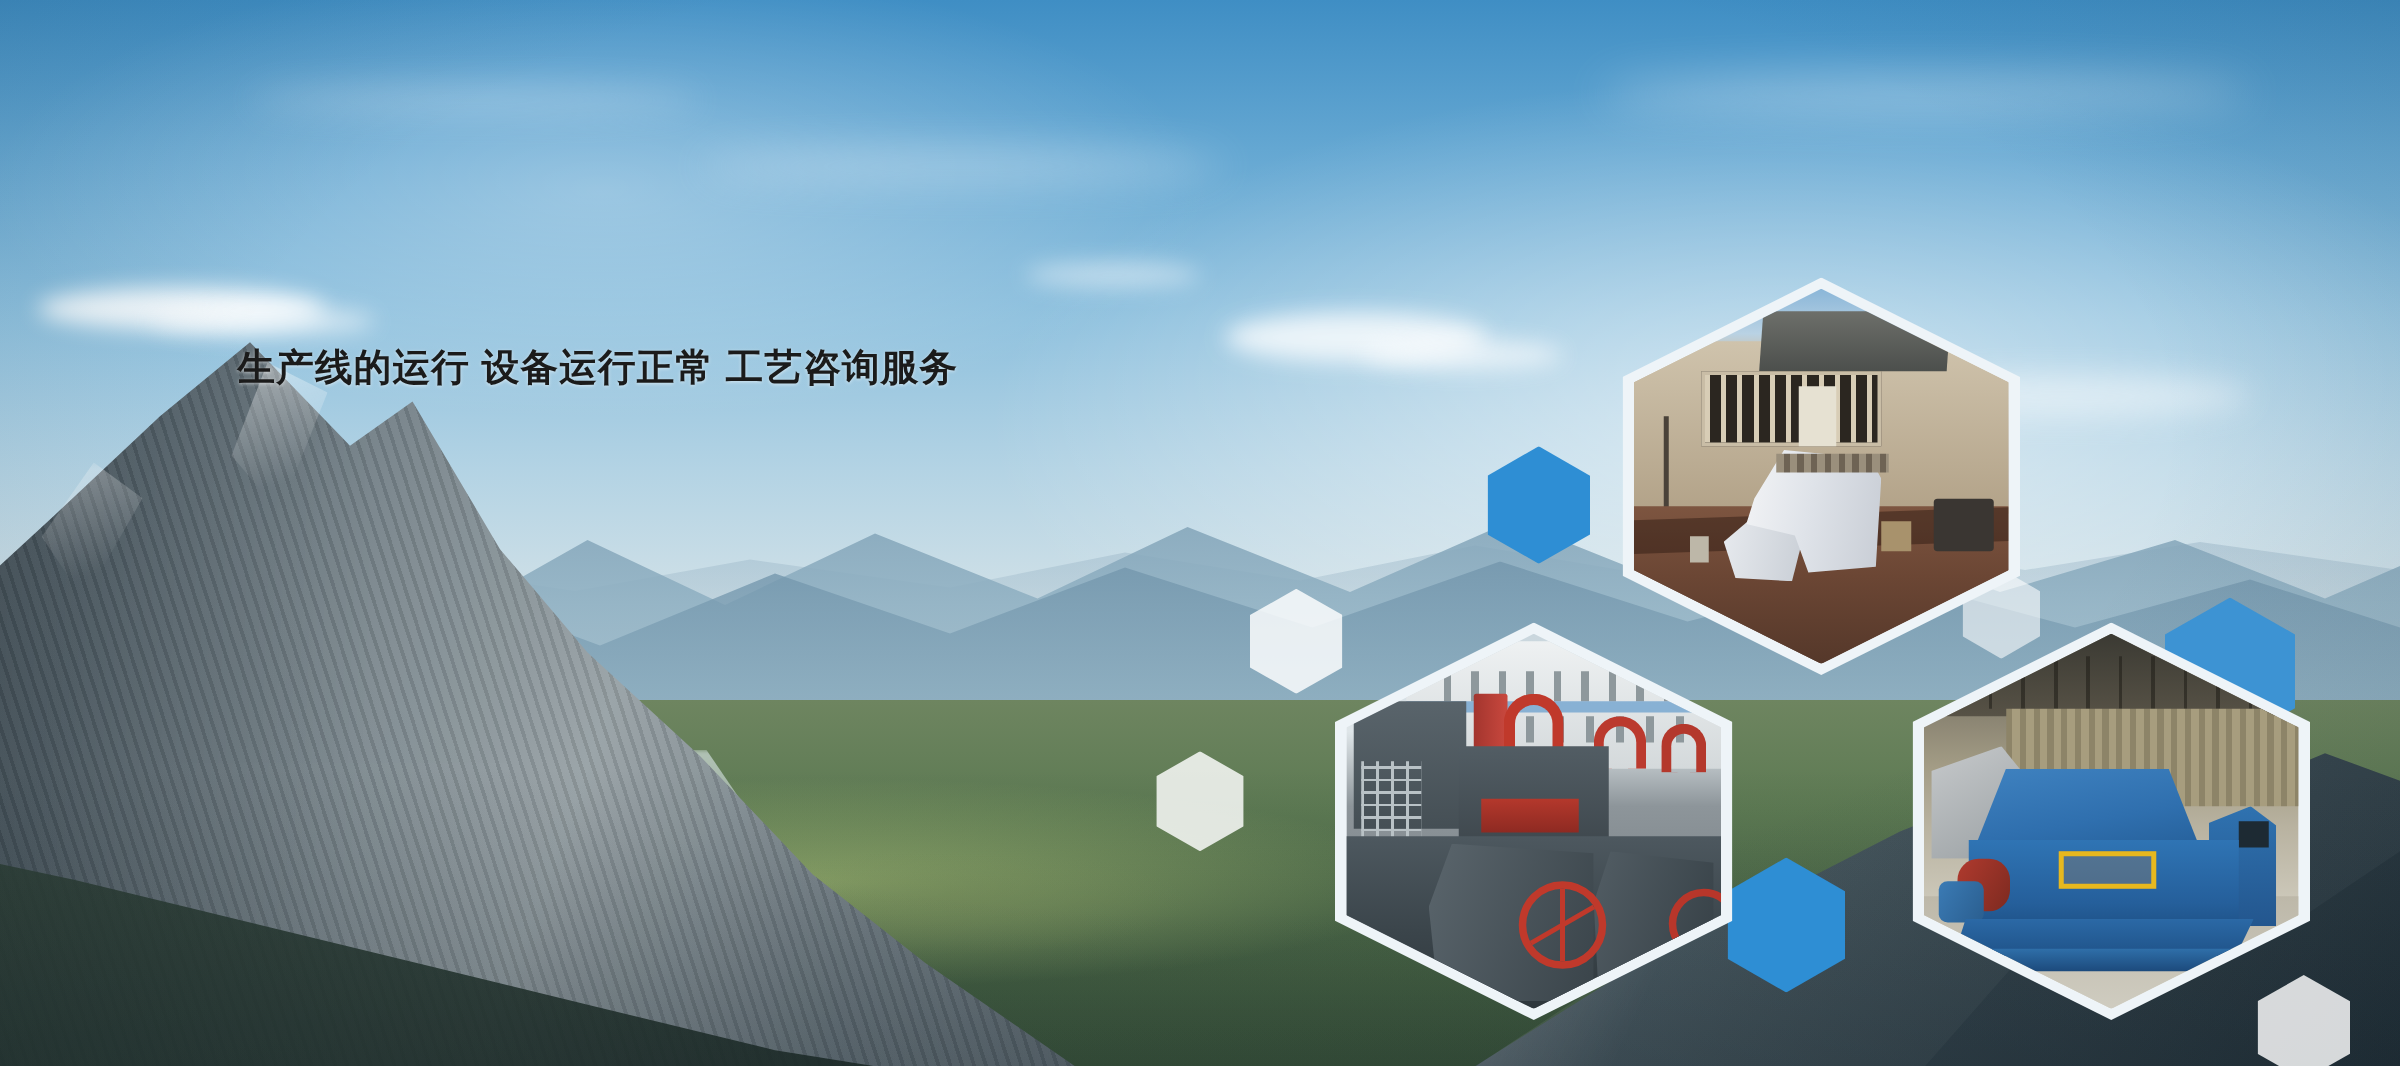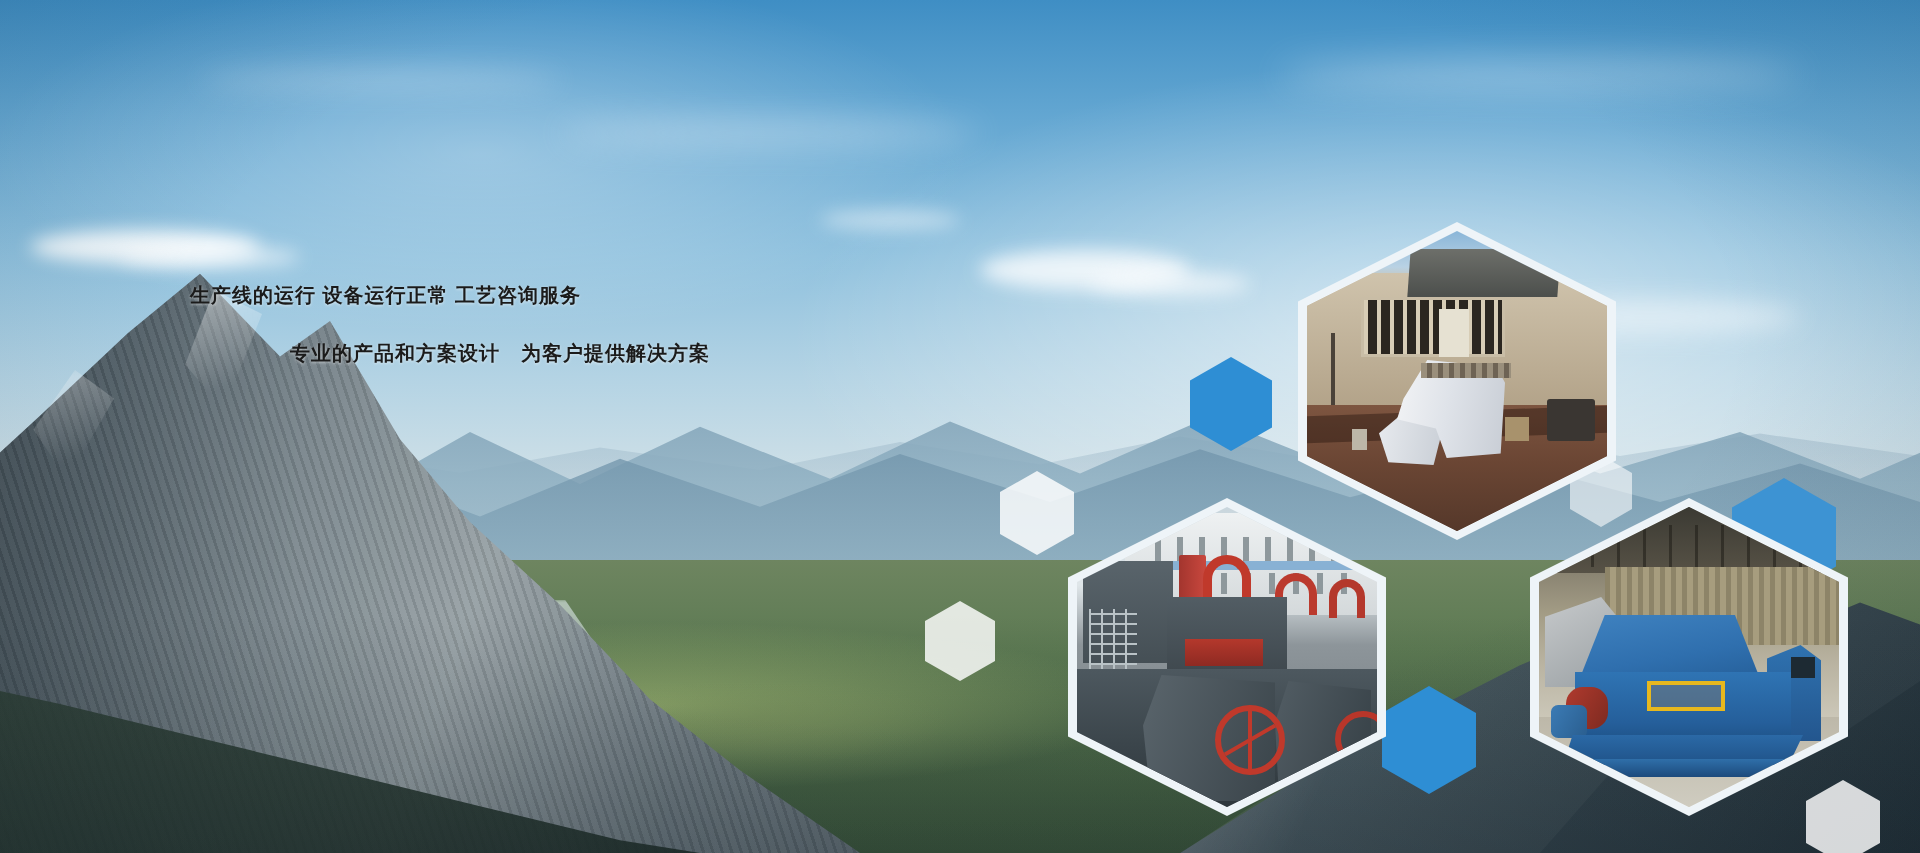--- a/index.html
+++ b/index.html
@@ -183,21 +183,21 @@
       linear-gradient(180deg, rgba(0,0,0,0) 72%, rgba(10,22,30,.22) 100%),
       radial-gradient(ellipse 1400px 700px at 50% 40%, rgba(0,0,0,0) 55%, rgba(15,30,40,.16) 100%);
   }
 
   
   .headline {
     position:absolute;
     left:190px; top:266px;
     width:760px;
     color:#1b1b1b;
-    font-size:20px;
+    font-size:30px;
     font-weight:700;
     letter-spacing:1px;
     line-height:58px;
     text-shadow:0 1px 3px rgba(255,255,255,.55);
     user-select:none;
   }
   .headline .l2 { display:block; padding-left:100px; }
   .hex-frame {
     position:absolute;
     clip-path: polygon(50% 0%, 100% 25%, 100% 75%, 50% 100%, 0% 75%, 0% 25%);
@@ -366,21 +366,20 @@
   <div class="forest-left"></div>
 
   <div class="peak-right"></div>
   <div class="peak-right-edge"></div>
   <div class="peak-right-2"></div>
 
   <div class="layer vignette"></div>
 
   <div class="headline">
     <span class="l1">生产线的运行 设备运行正常 工艺咨询服务</span>
-    <span class="l2">专业的产品和方案设计　为客户提供解决方案</span>
   </div>
 
   <div class="deco d7 d-white-soft"></div>
   <div class="deco d5 d-blue2"></div>
   <div class="deco d1 d-blue"></div>
   <div class="deco d2 d-white"></div>
   <div class="deco d3 d-white"></div>
   <div class="deco d4 d-blue"></div>
   <div class="deco d6 d-white"></div>
 

